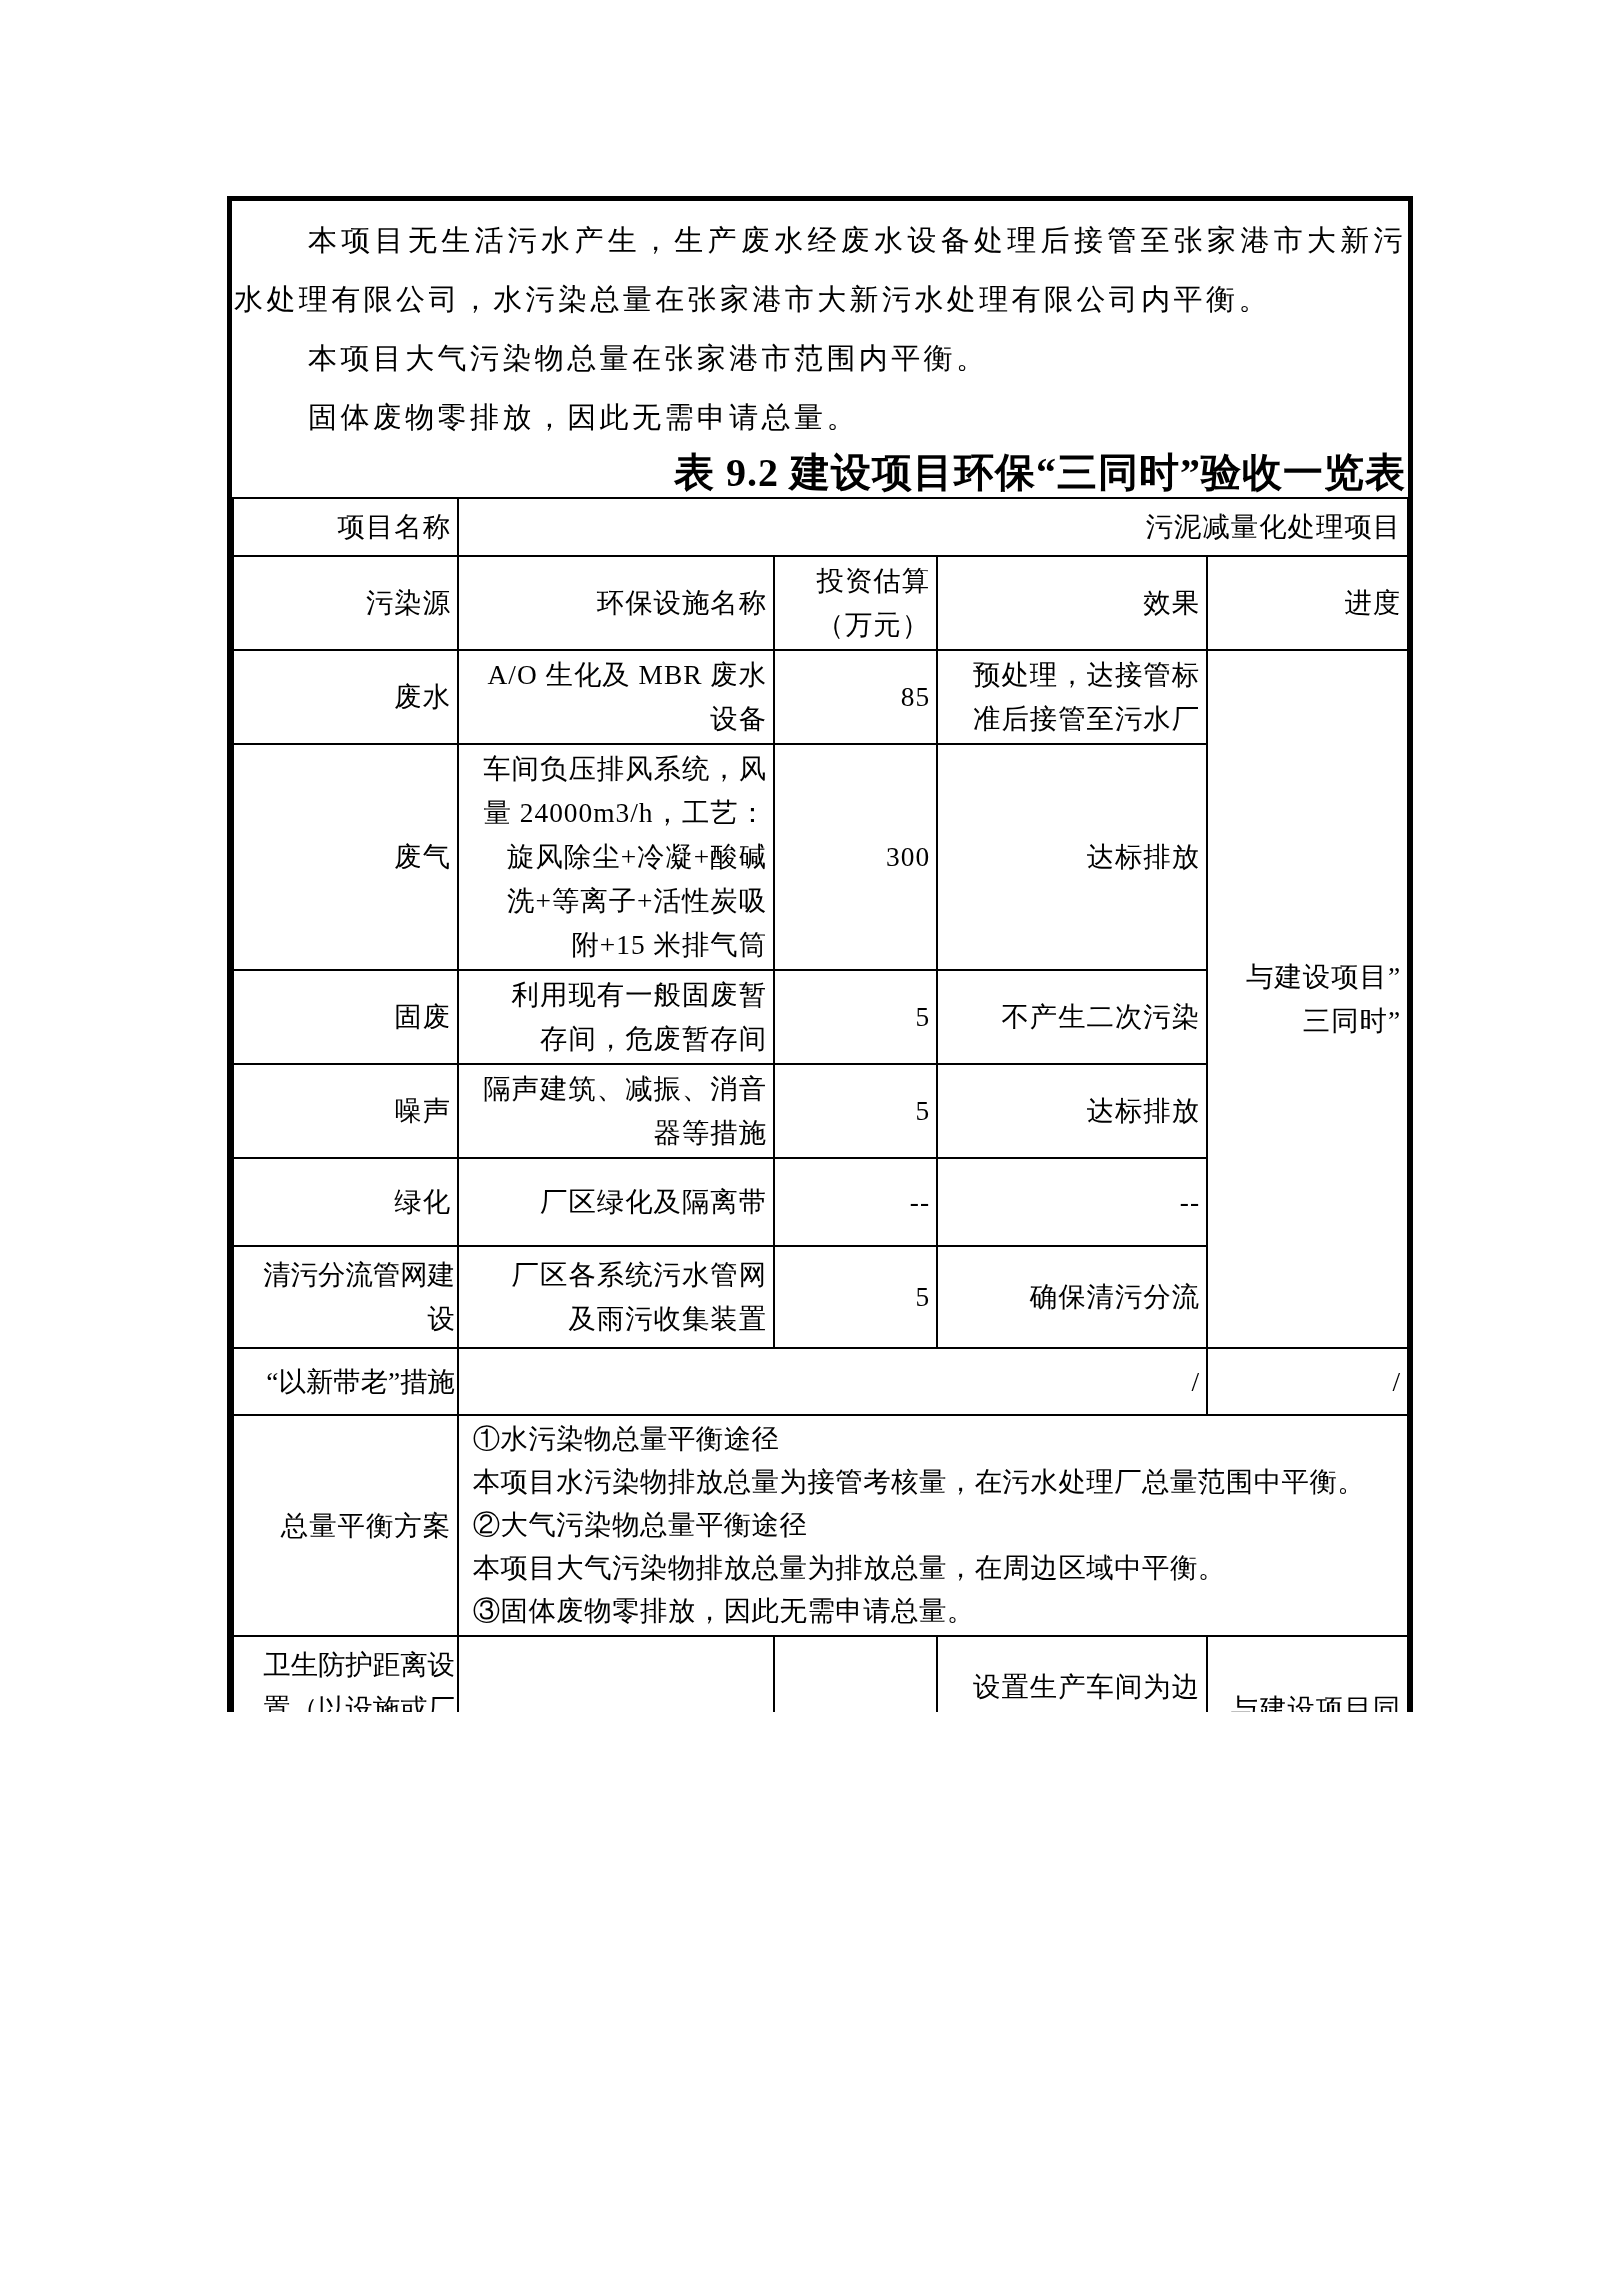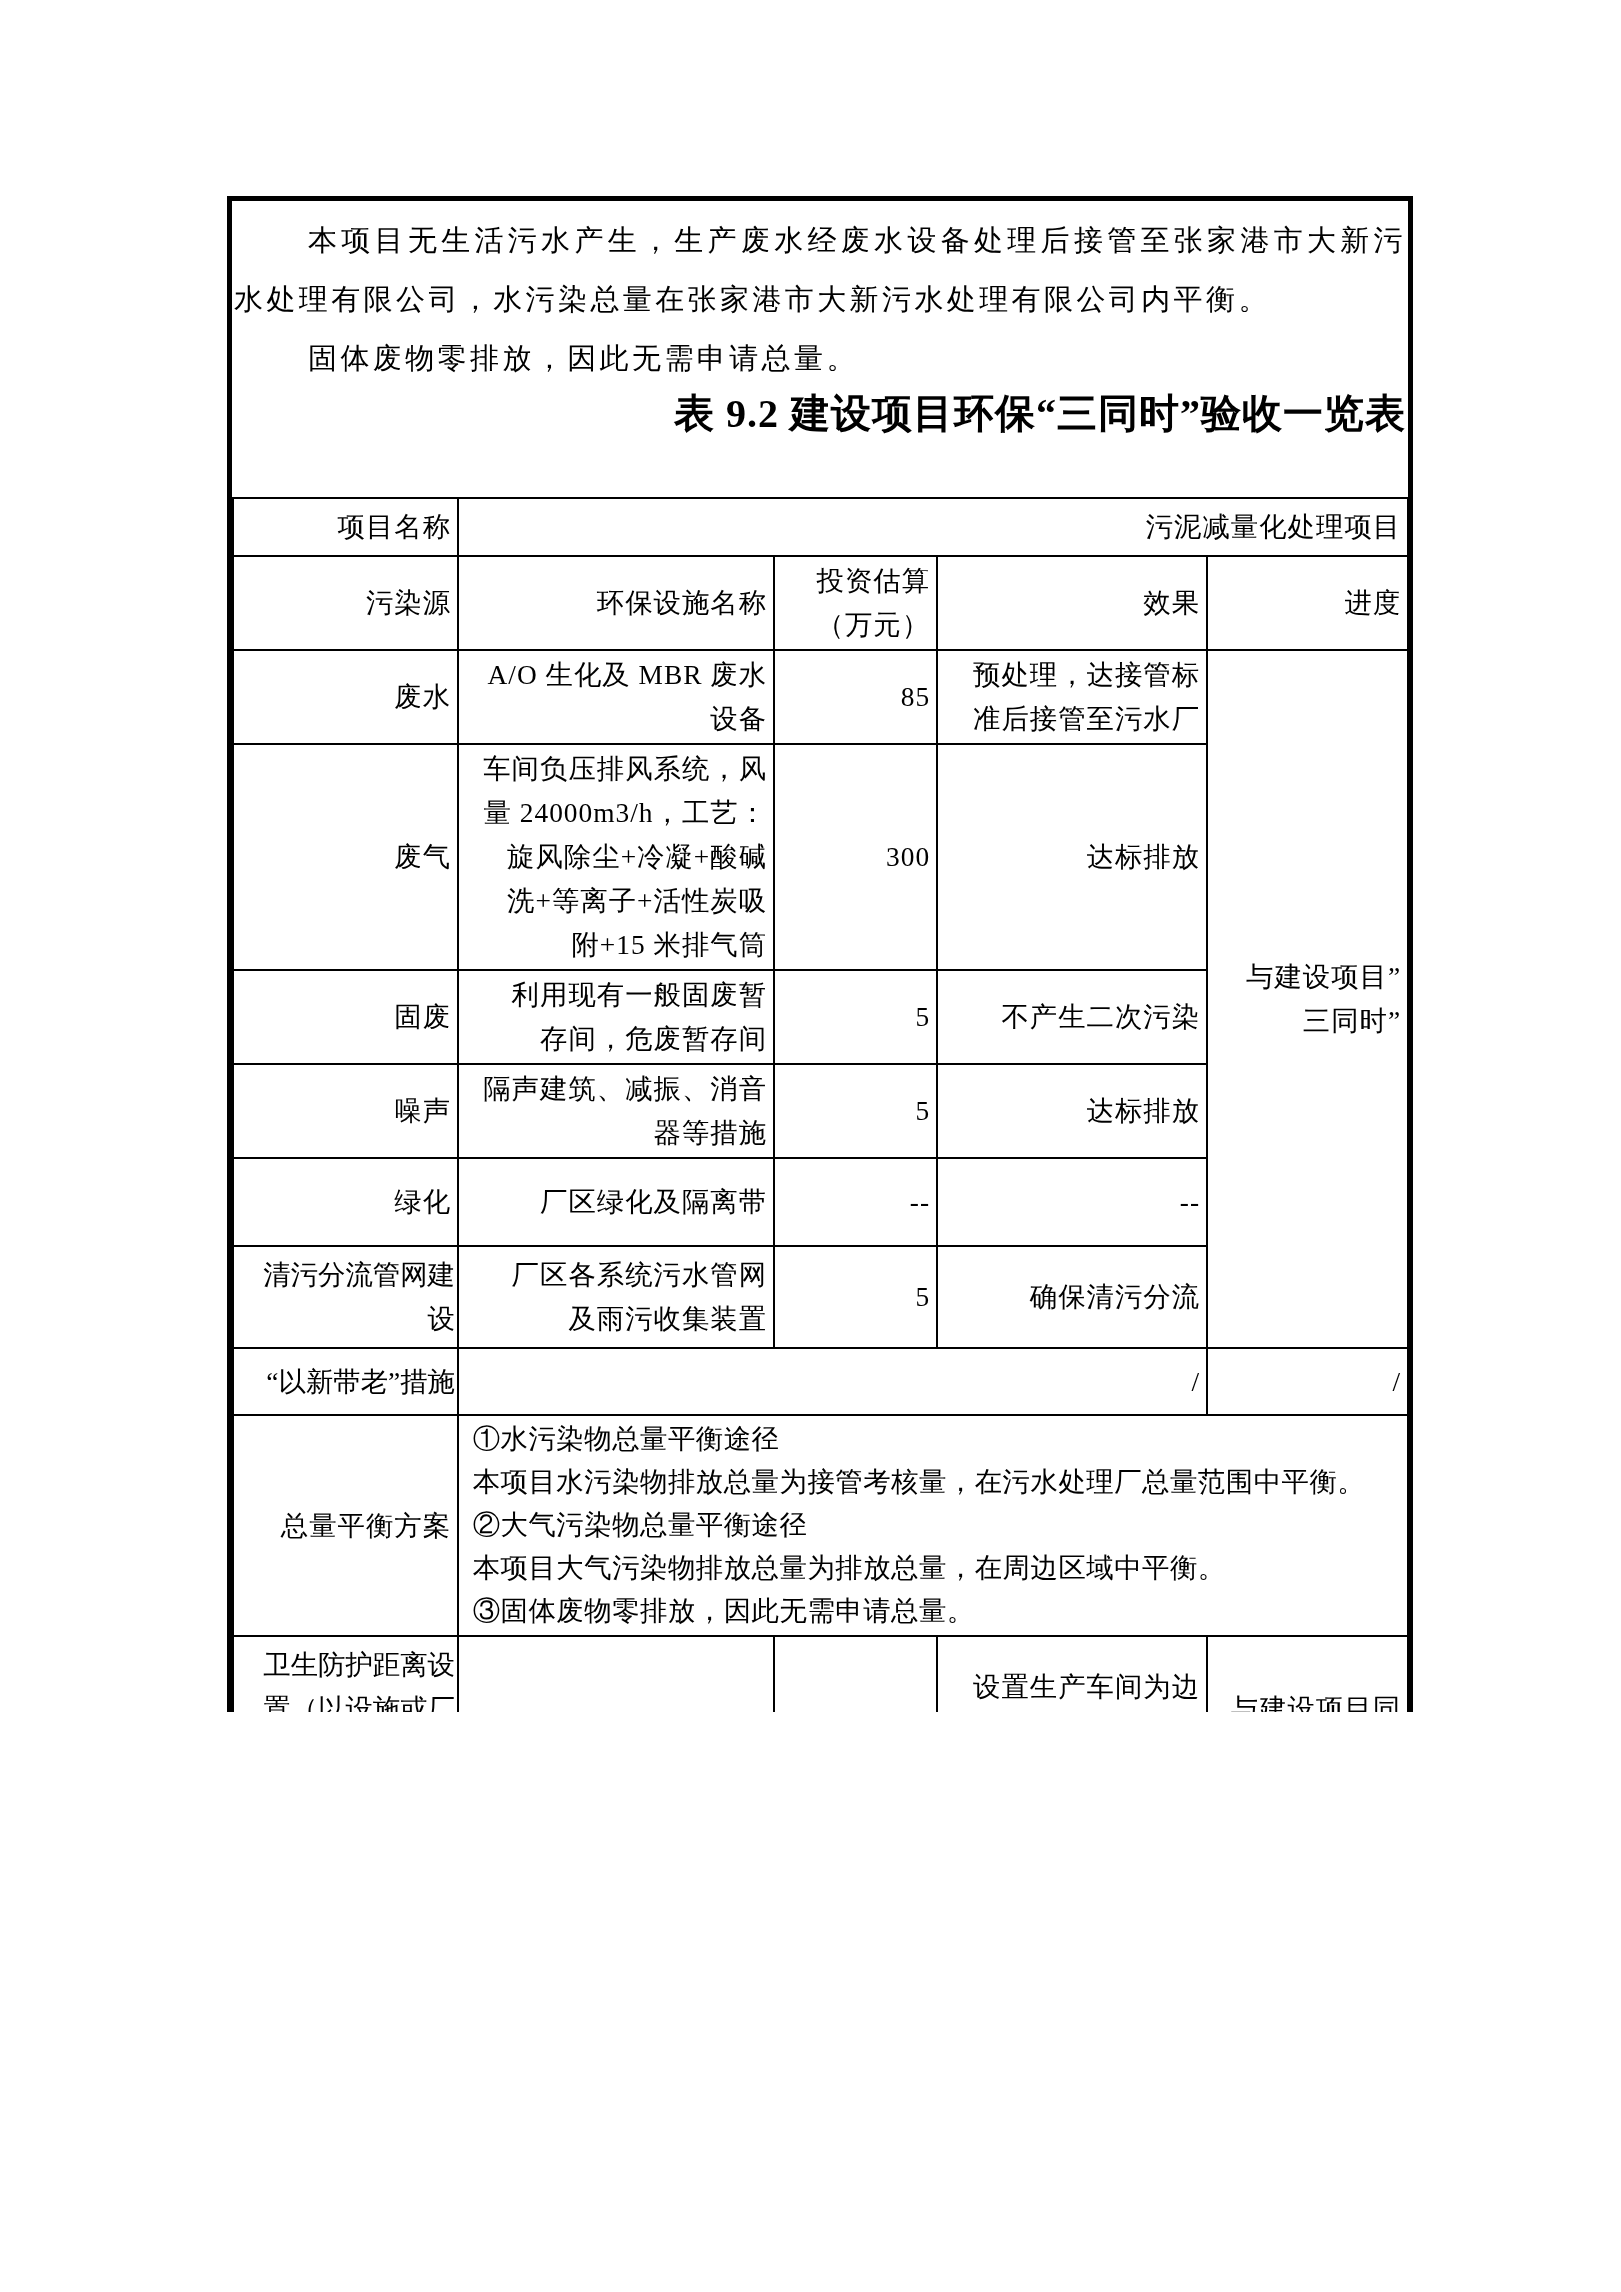--- a/index.html
+++ b/index.html
@@ -113,20 +113,21 @@
 </style>
 </head>
 <body>
 
 <div class="page">
 
   <div class="doc-box">
 
     <div class="intro">
       <p>本项目无生活污水产生，生产废水经废水设备处理后接管至张家港市大新污水处理有限公司，水污染总量在张家港市大新污水处理有限公司内平衡。</p>
+      <p>本项目大气污染物总量在张家港市范围内平衡。</p>
       <p>固体废物零排放，因此无需申请总量。</p>
       <div class="t92-title">表 9.2 建设项目环保“三同时”验收一览表</div>
     </div>
 
     <table class="t92">
       <colgroup>
         <col style="width:225px">
         <col style="width:316px">
         <col style="width:163px">
         <col style="width:270px">

